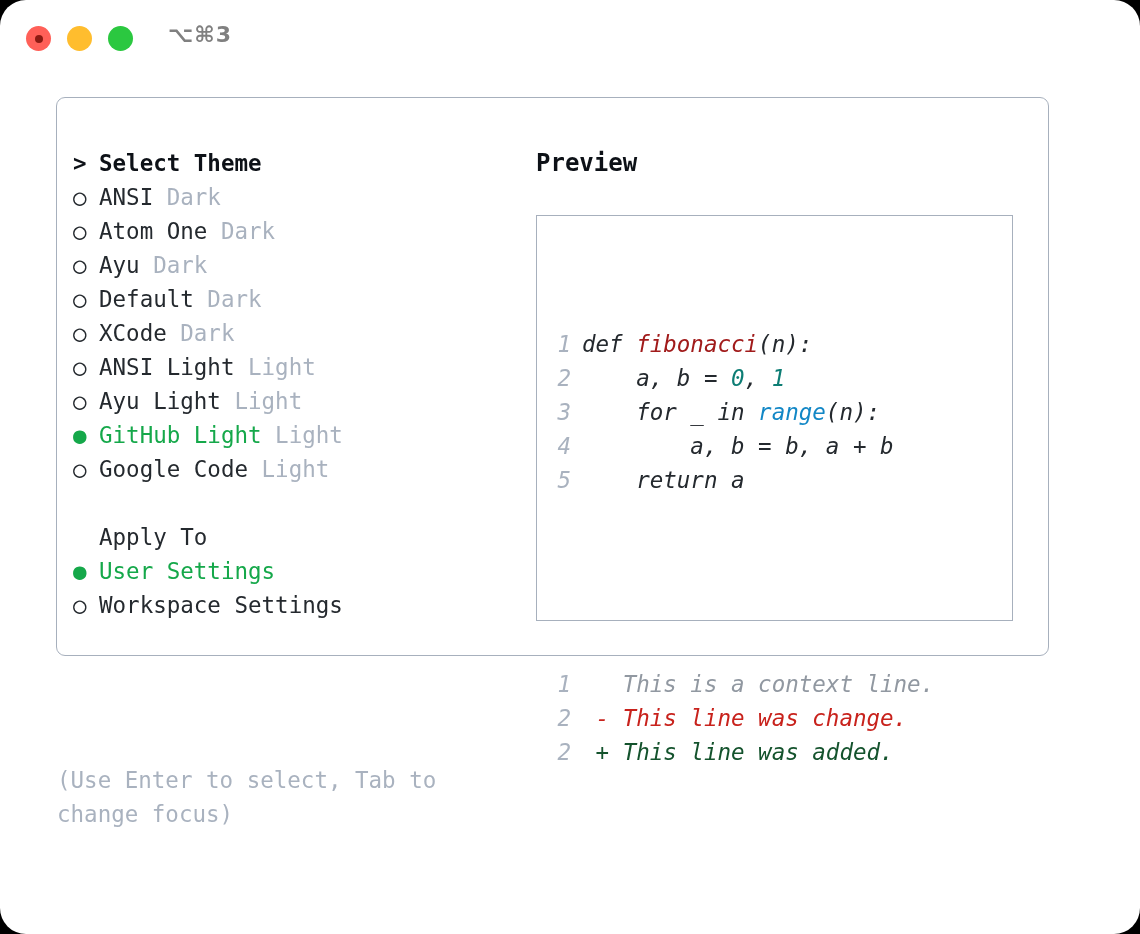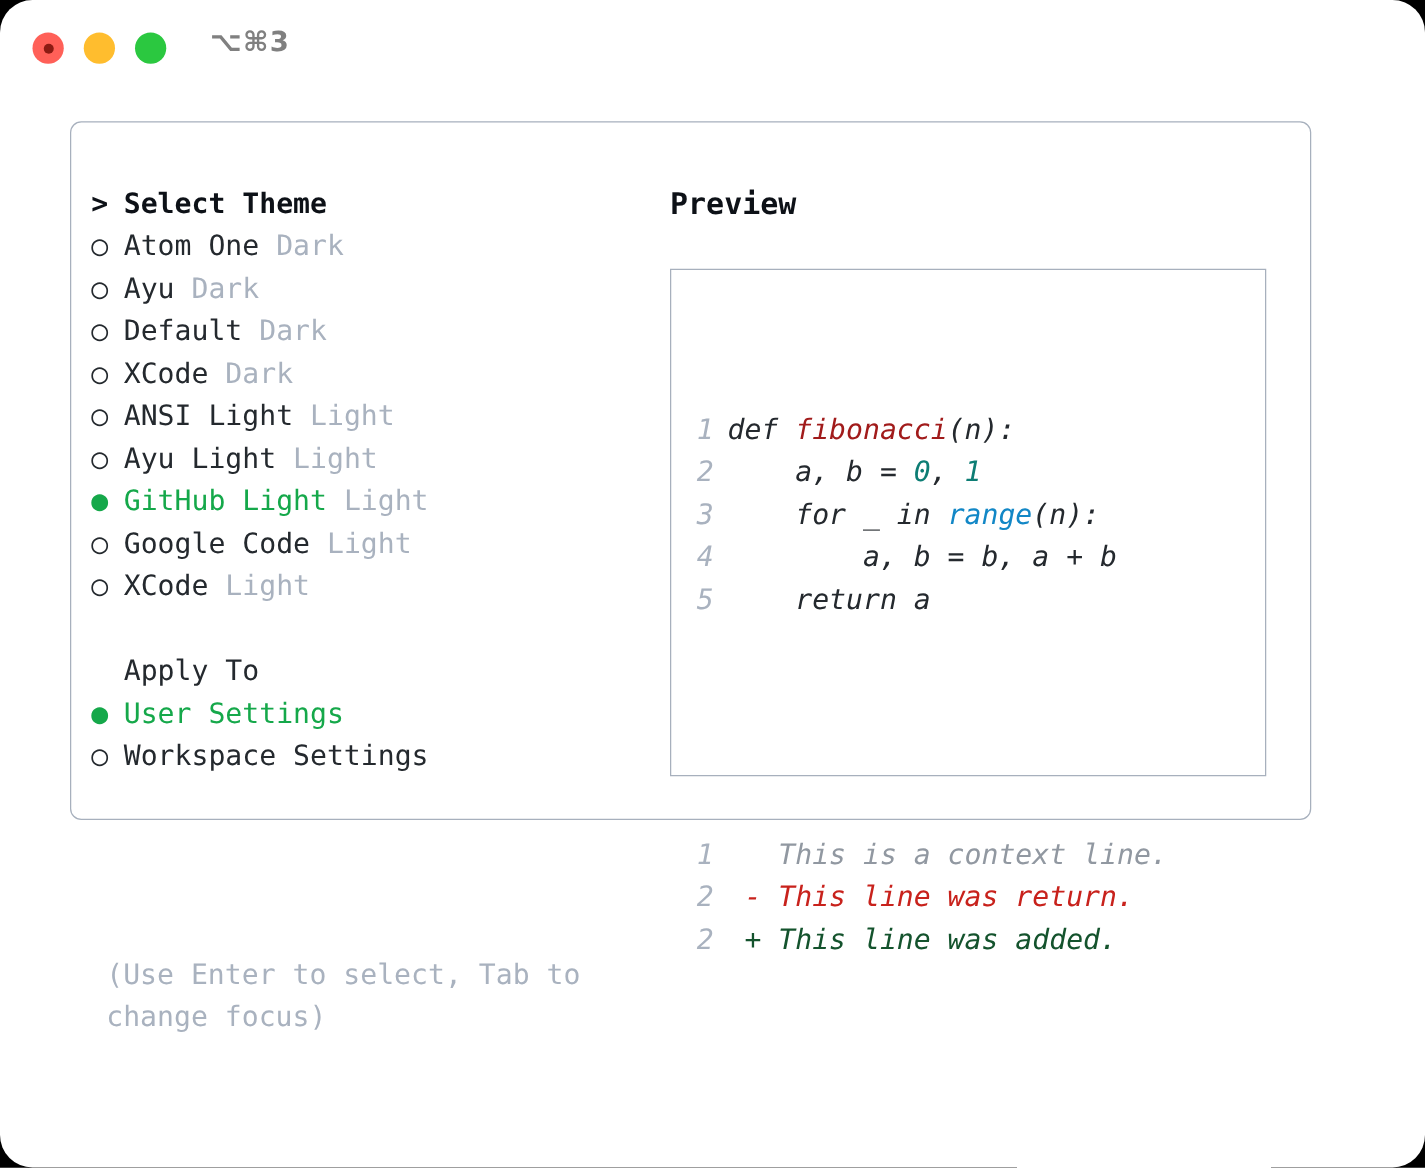--- a/index.html
+++ b/index.html
@@ -104,21 +104,21 @@
   .tag {
     color: #a9b2bf;
   }
   .sel      { color: #15a84a; }
   .sel .marker { color: #15a84a; }
 
   .section-gap { height: 34px; }
 
   .hint {
     position: absolute;
-    left: 28px;
+    left: 0;
     top: 665px;
     width: 410px;
     font-size: 22.5px;
     line-height: 34px;
     color: #a9b2bf;
   }
 
   
   .right-col {
     position: absolute;
@@ -177,29 +177,29 @@
     <div class="shortcut">⌥⌘3</div>
   </div>
 
   <div class="panel">
 
     <div class="left-col">
       <div class="row heading">
         <span class="marker">&gt;</span><span>Select Theme</span>
       </div>
       <div id="theme-list">
+          <div class="row"><span class="marker">○</span><span>ANSI</span><span class="tag"> Dark</span></div>
           <div class="row"><span class="marker">○</span><span>Atom One</span><span class="tag"> Dark</span></div>
           <div class="row"><span class="marker">○</span><span>Ayu</span><span class="tag"> Dark</span></div>
           <div class="row"><span class="marker">○</span><span>Default</span><span class="tag"> Dark</span></div>
           <div class="row"><span class="marker">○</span><span>XCode</span><span class="tag"> Dark</span></div>
           <div class="row"><span class="marker">○</span><span>ANSI Light</span><span class="tag"> Light</span></div>
           <div class="row"><span class="marker">○</span><span>Ayu Light</span><span class="tag"> Light</span></div>
           <div class="row sel"><span class="marker">●</span><span>GitHub Light</span><span class="tag"> Light</span></div>
           <div class="row"><span class="marker">○</span><span>Google Code</span><span class="tag"> Light</span></div>
-          <div class="row"><span class="marker">○</span><span>XCode</span><span class="tag"> Light</span></div>
         </div>
 
       <div class="section-gap"></div>
 
       <div class="row">
         <span class="marker"></span><span>Apply To</span>
       </div>
       <div id="apply-list">
           <div class="row sel"><span class="marker">●</span><span>User Settings</span></div>
           <div class="row"><span class="marker">○</span><span>Workspace Settings</span></div>
@@ -207,19 +207,19 @@
     </div>
 
     <div class="hint">(Use Enter to select, Tab to change focus)</div>
 
     <div class="right-col">
       <div class="preview-title">Preview</div>
       <div class="preview-box">
         <div class="code">
           <div id="code-lines"><div class="cline"><span class="ln">1</span><span class="tok-plain">def </span><span class="tok-fn">fibonacci</span><span class="tok-plain">(n):</span></div><div class="cline"><span class="ln">2</span><span class="tok-plain">    a, b = </span><span class="tok-num">0</span><span class="tok-plain">, </span><span class="tok-num">1</span></div><div class="cline"><span class="ln">3</span><span class="tok-plain">    for _ in </span><span class="tok-call">range</span><span class="tok-plain">(n):</span></div><div class="cline"><span class="ln">4</span><span class="tok-plain">        a, b = b, a + b</span></div><div class="cline"><span class="ln">5</span><span class="tok-plain">    return a</span></div></div>
           <div class="blank-line"></div>
-          <div id="diff-lines"><div class="cline"><span class="ln">1</span><span class="tok-ctx">   This is a context line.</span></div><div class="cline"><span class="ln">2</span><span class="tok-del"> - This line was return.</span></div><div class="cline"><span class="ln">2</span><span class="tok-add"> + This line was added.</span></div></div>
+          <div id="diff-lines"><div class="cline"><span class="ln">1</span><span class="tok-ctx">   This is a context line.</span></div><div class="cline"><span class="ln">2</span><span class="tok-del"> - This line was change.</span></div><div class="cline"><span class="ln">2</span><span class="tok-add"> + This line was added.</span></div></div>
         </div>
       </div>
     </div>
 
   </div>
 </div>
 
 </body></html>

